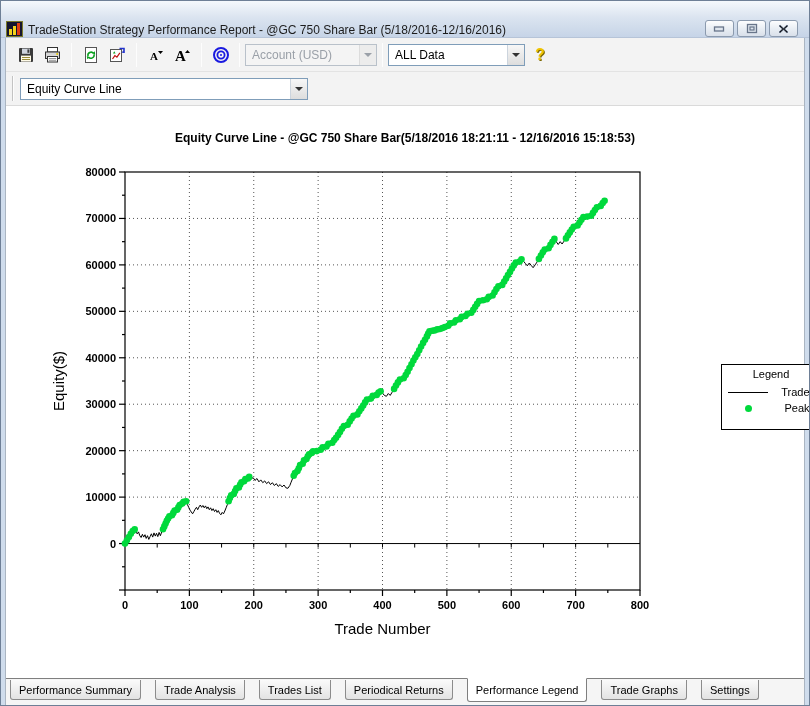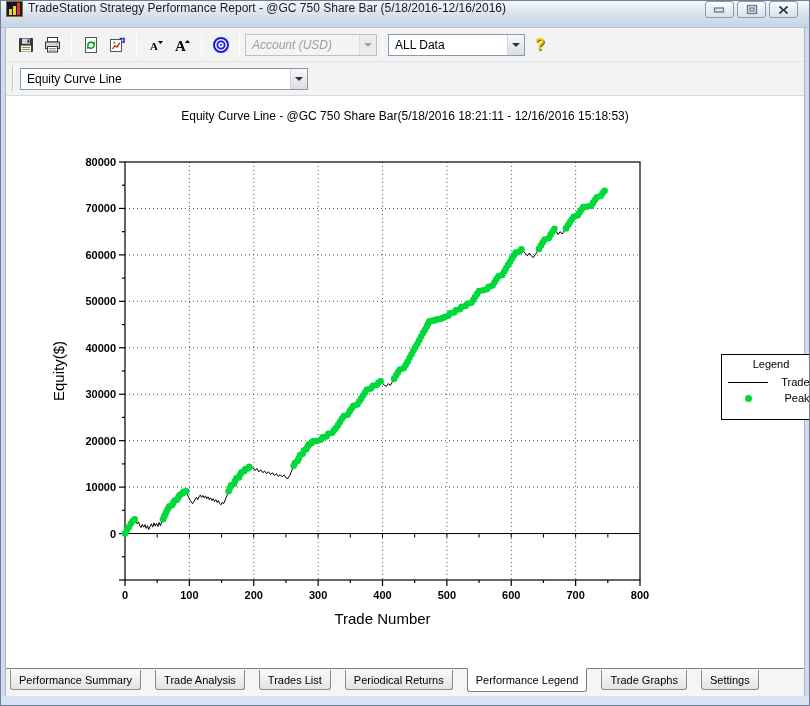--- a/index.html
+++ b/index.html
@@ -1,40 +1,40 @@
 <!DOCTYPE html>
 <html><head>
 <meta charset="utf-8">
 <style>
   html,body{margin:0;padding:0;background:#fff;font-family:"Liberation Sans",sans-serif;}
   *{box-sizing:border-box;}
   .window{width:810px;height:706px;border:1px solid #6e7f96;background:#cfdcec;position:relative;overflow:hidden;}
   
-  .titlebar{height:27px;background:linear-gradient(#f5f8fc,#dbe4f0 45%,#c6d4e7);display:flex;align-items:flex-start;padding:0 5px;gap:5px;border-bottom:1px solid #b6c4d8;}
+  .titlebar{height:37px;background:linear-gradient(#f5f8fc,#dbe4f0 45%,#c6d4e7);display:flex;align-items:flex-end;padding:0 5px;gap:5px;border-bottom:1px solid #b6c4d8;}
   .app-icon{width:17px;height:16px;flex:0 0 auto;}
   .title-text{flex:1;font-size:12px;color:#1c1c1c;white-space:nowrap;overflow:hidden;}
   .win-btns{display:flex;gap:3px;padding-right:6px;}
   .win-btn{width:29px;height:17px;border:1px solid #8b9aae;border-radius:3px;background:linear-gradient(#fdfdfe,#e9eef4 50%,#d9e0ea);display:flex;align-items:center;justify-content:center;}
   
   .client{margin:0 4px;background:#f2f2f2;border-left:1px solid #aab5c2;border-right:1px solid #aab5c2;}
   .toolbar{height:34px;background:#f3f3f3;display:flex;align-items:center;padding:0 6px;border-bottom:1px solid #e3e3e3;}
   .tb-btn{width:27px;height:26px;display:flex;align-items:center;justify-content:center;border:1px solid transparent;border-radius:2px;}
   .tb-sep{width:1px;height:24px;background:#c3c3c3;border-right:1px solid #fdfdfd;margin:0 5px;}
   .combo{height:22px;border:1px solid #7f9db9;background:#fff;display:flex;align-items:center;font-size:12px;padding-left:6px;color:#000;}
   .combo .arrow-box{margin-left:auto;width:17px;align-self:stretch;display:flex;align-items:center;justify-content:center;border-left:1px solid #ccd4dd;background:linear-gradient(#f7f7f7,#ddd);}
   .tri-down{width:0;height:0;border:4px solid transparent;border-top:4px solid #333;margin-top:4px;}
-  .combo.disabled{background:#f4f4f4;color:#9aa0a8;border-color:#b9c1ca;font-style:italic;}
+  .combo.disabled{background:#f4f4f4;color:#9aa0a8;border-color:#b9c1ca;}
   .combo.disabled .tri-down{border-top-color:#9aa0a8;}
   .combo.disabled .arrow-box{background:#ececec;border-left-color:#dcdcdc;}
   .help-q{font-size:16px;font-weight:bold;color:#f0c400;text-shadow:1px 1px 0 #7c6700;margin-left:10px;}
   .toolbar2{height:34px;background:#f3f3f3;display:flex;align-items:center;padding-left:14px;border-bottom:1px solid #dadada;position:relative;}
   .toolbar2::before{content:"";position:absolute;left:6px;top:4px;bottom:4px;width:1px;background:#c3c3c3;border-right:1px solid #fdfdfd;}
   
   .content{position:relative;height:572px;background:#fff;}
-  .chart-title{position:absolute;top:13px;left:0;width:100%;text-align:center;font-size:12px;font-weight:normal;color:#000;}
+  .chart-title{position:absolute;top:25px;left:0;width:100%;text-align:center;font-size:12px;font-weight:bold;color:#000;}
   .chart-svg{position:absolute;left:0;top:0;}
   .legend{position:absolute;left:715px;top:258px;width:100px;border:1px solid #000;background:#fff;font-size:11px;color:#000;padding-bottom:13px;}
   .legend-title{text-align:center;padding:3px 0 4px 0;}
   .legend-row{display:flex;align-items:center;height:16px;padding:0 5px;}
   .legend-sample{width:42px;display:flex;align-items:center;justify-content:center;}
   .line-sample{width:40px;height:0;border-top:1px solid #000;}
   .dot-sample{width:7px;height:7px;border-radius:50%;}
   .legend-label{flex:1;text-align:right;}
   
   .tabbar{height:28px;background:#f5f5f5;border-top:1px solid #7f7f7f;display:flex;align-items:flex-start;padding-left:4px;}

